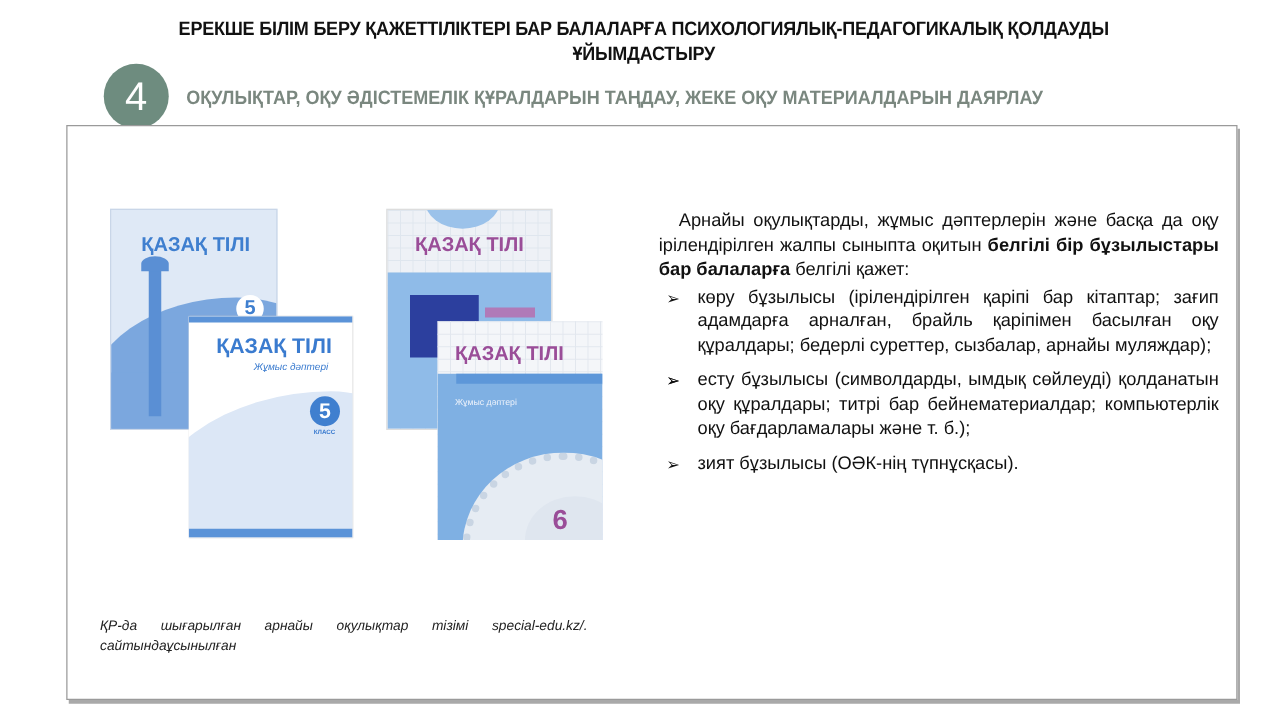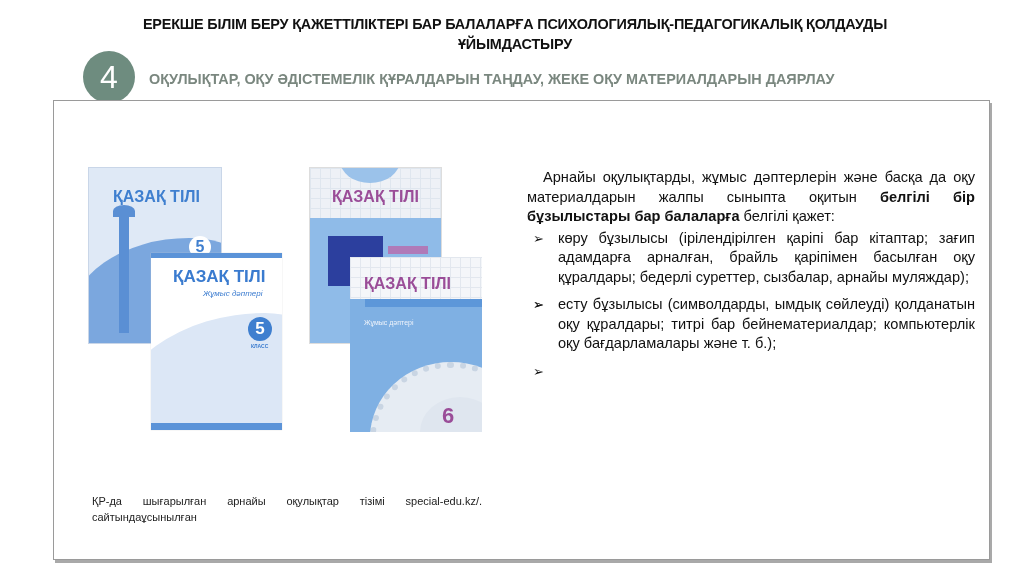--- a/index.html
+++ b/index.html
@@ -59,22 +59,22 @@
           background-image:linear-gradient(#e2e7ee 1px, transparent 1px), linear-gradient(90deg,#e2e7ee 1px, transparent 1px);
           background-size:10px 10px; }
     .b4 .band { position:absolute; left:0; top:42px; width:100%; height:133px; background:#7fb0e3; }
     .b4 .strip { position:absolute; left:15px; top:42px; width:117px; height:8px; background:#5d97d9; }
     .b4 .ring { position:absolute; left:20px; top:105px; width:150px; height:140px; border-radius:50%; background:#e6ecf3; border:6px dotted #c9d5e3; }
     .b4 .inner { position:absolute; left:70px; top:140px; width:80px; height:70px; border-radius:50%; background:#dfe6ef; }
     .b4 .t { position:absolute; left:14px; top:18px; font-weight:bold; font-size:16px; color:#9a4d98; }
     .b4 .sub { position:absolute; left:14px; top:62px; font-size:7px; color:#eef3fb; }
     .b4 .num { position:absolute; left:92px; top:146px; font-weight:bold; font-size:22px; color:#9a4d98; }
     .caption {
-      position:absolute; left:92px; top:493px; width:390px;
-      font-size:11px; line-height:16px; color:#222;
+      position:absolute; left:80px; top:493px; width:390px;
+      font-style:italic; font-size:11px; line-height:16px; color:#222;
       text-align:justify;
     }
     .textblock {
       position:absolute; left:527px; top:168px; width:448px;
       font-size:14.6px; line-height:19.5px; color:#111;
     }
     .intro { text-align:justify; text-indent:16px; margin:0 0 2px 0; }
     .intro b { font-weight:bold; }
     ul.bullets { list-style:none; margin:0; padding:0; }
     ul.bullets li { position:relative; padding-left:31px; text-align:justify; margin-bottom:8px; }
@@ -118,20 +118,20 @@
   <div class="ring"></div>
   <div class="inner"></div>
   <div class="t">ҚАЗАҚ ТІЛІ</div>
   <div class="sub">Жұмыс дәптері</div>
   <div class="num">6</div>
 </div>
 
 <div class="caption">ҚР-да шығарылған арнайы оқулықтар тізімі special-edu.kz/. сайтындаұсынылған</div>
 
 <div class="textblock">
-  <p class="intro"><span>Арнайы оқулықтарды, жұмыс дәптерлерін және басқа да оқу материалдарын жалпы сыныпта оқитын </span><b>белгілі бір бұзылыстары бар балаларға</b><span> белгілі қажет:</span></p>
+  <p class="intro"><span>Арнайы оқулықтарды, жұмыс дәптерлерін және басқа да оқу ірілендірілген жалпы сыныпта оқитын </span><b>белгілі бір бұзылыстары бар балаларға</b><span> белгілі қажет:</span></p>
   <ul class="bullets">
     <li><span class="arrow">➢</span><span>көру бұзылысы (ірілендірілген қаріпі бар кітаптар; зағип адамдарға арналған, брайль қаріпімен басылған оқу құралдары; бедерлі суреттер, сызбалар, арнайы муляждар);</span></li>
     <li><span class="arrow">➢</span></li>
     <li><span class="arrow">➢</span><span>есту бұзылысы (символдарды, ымдық сөйлеуді) қолданатын оқу құралдары; титрі бар бейнематериалдар; компьютерлік оқу бағдарламалары және т. б.);</span></li>
-    <li><span class="arrow">➢</span></li>
+    <li><span class="arrow">➢</span><span>зият бұзылысы (ОӘК-нің түпнұсқасы).</span></li>
   </ul>
 </div>
 
 </body></html>

